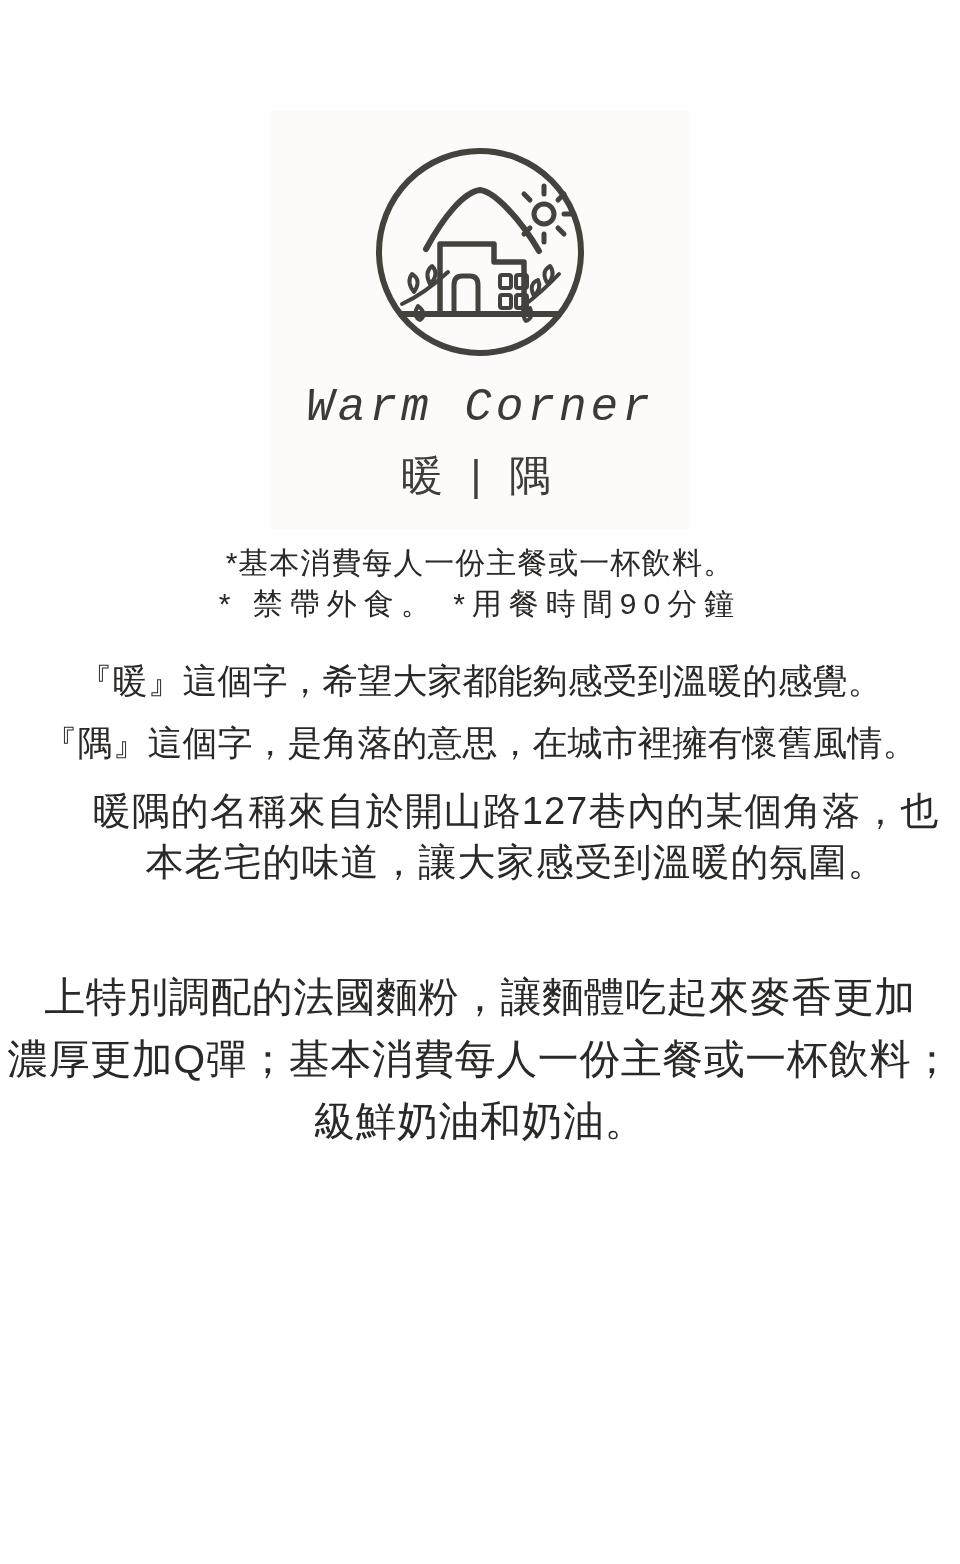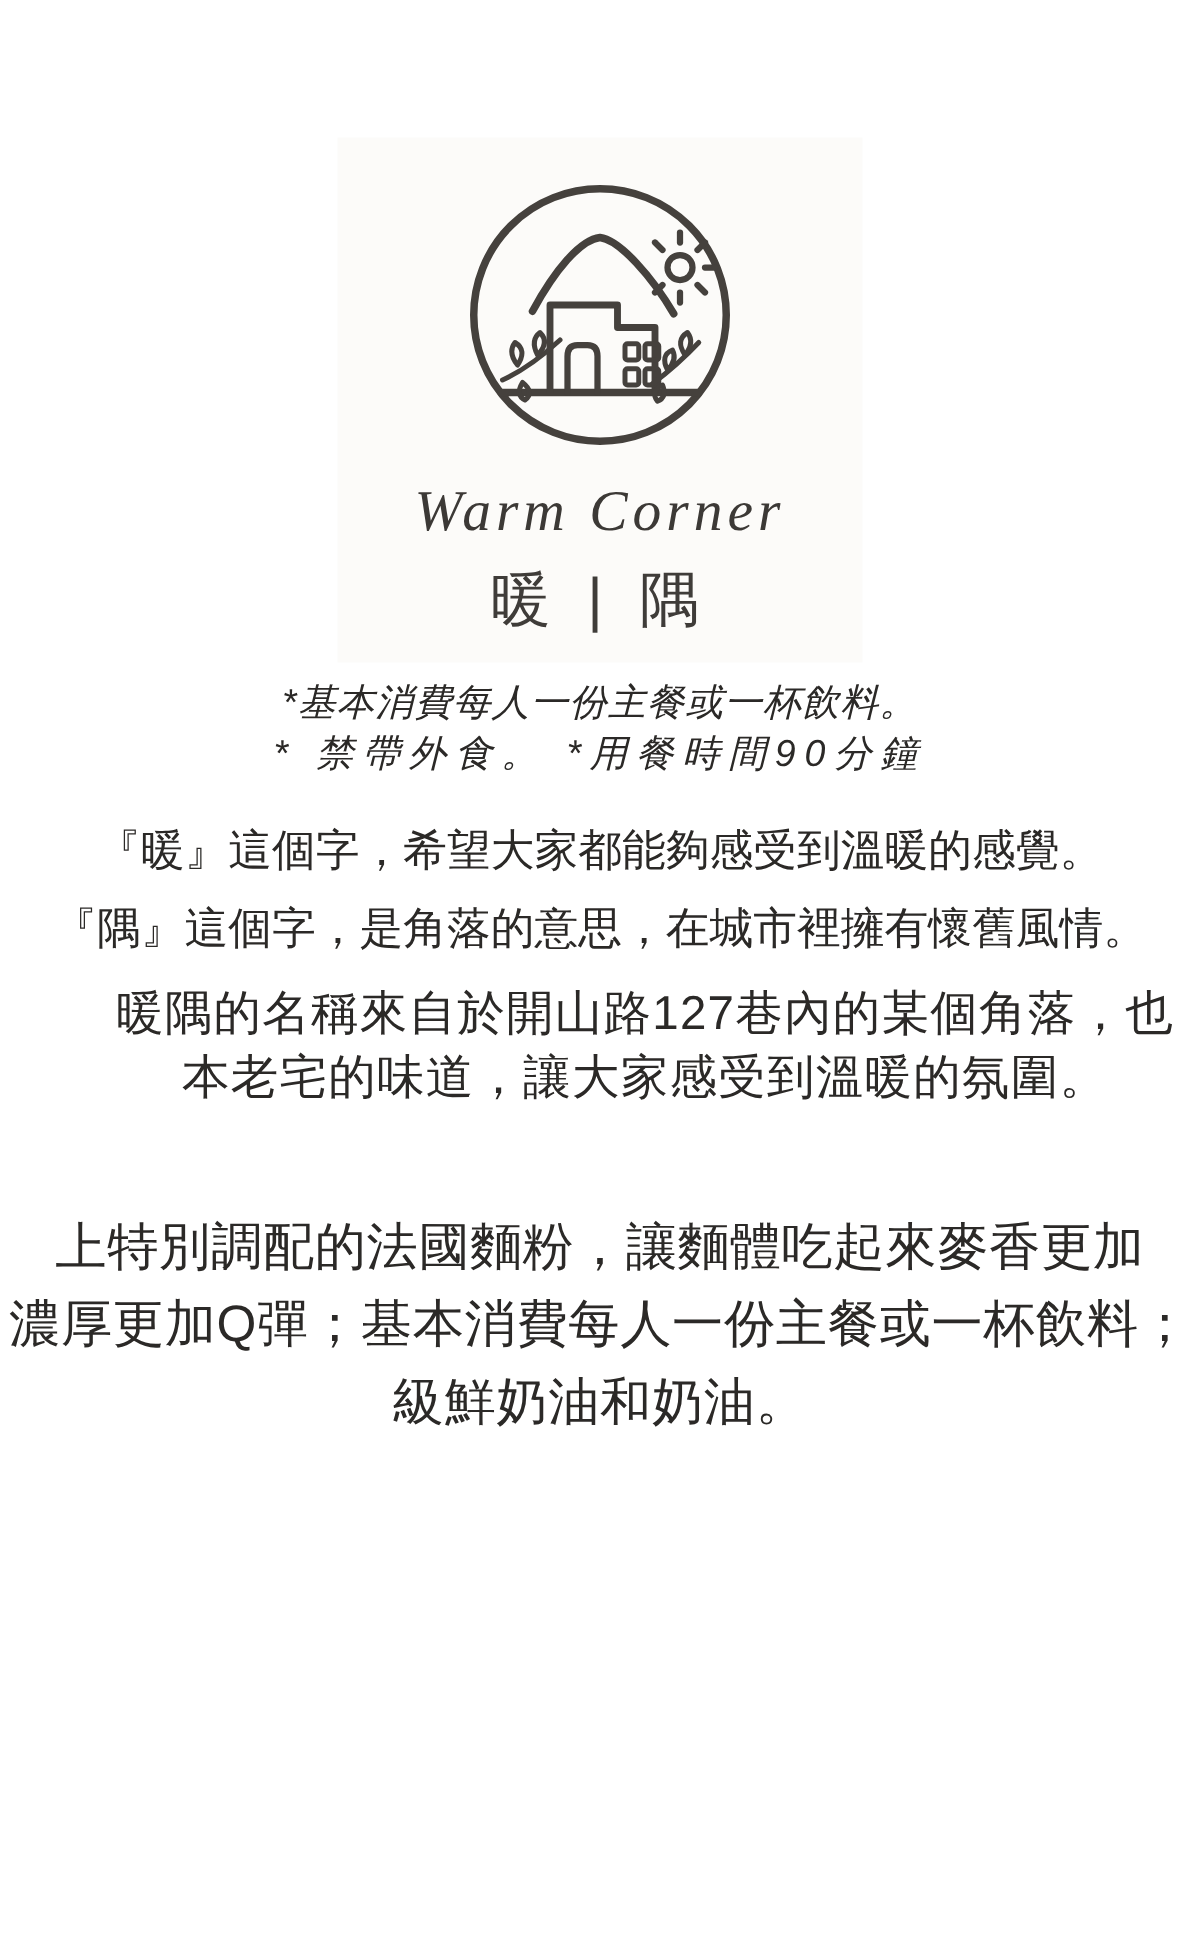--- a/index.html
+++ b/index.html
@@ -36,55 +36,54 @@
     left: 102px;
     top: 34px;
     width: 216px;
     height: 216px;
   }
   .brand-script {
     position: absolute;
     left: 0;
     top: 272px;
     width: 100%;
-    font-family: Liberation Serif, serif;
+    font-family: Liberation Mono, monospace;
     font-style: italic;
     font-weight: 400;
     font-size: 46px;
     letter-spacing: 4px;
     color: #3c3936;
     white-space: nowrap;
   }
   .brand-cjk {
     position: absolute;
     left: 0;
     top: 338px;
     width: 100%;
-    font-size: 48px;
+    font-size: 42px;
     font-weight: 300;
     letter-spacing: 8px;
     color: #3f3c39;
     white-space: nowrap;
   }
 
   
   .txt {
     position: absolute;
     left: 0;
     width: 960px;
     text-align: center;
     font-weight: 300;
     white-space: nowrap;
   }
   .notes {
     top: 542px;
     font-size: 30px;
     line-height: 41px;
     letter-spacing: 1px;
-    font-style: italic;
   }
   .notes .note-line-2 {
     letter-spacing: 7px;
   }
   .intro {
     top: 650px;
     font-size: 35px;
     line-height: 62px;
     letter-spacing: 0px;
   }

